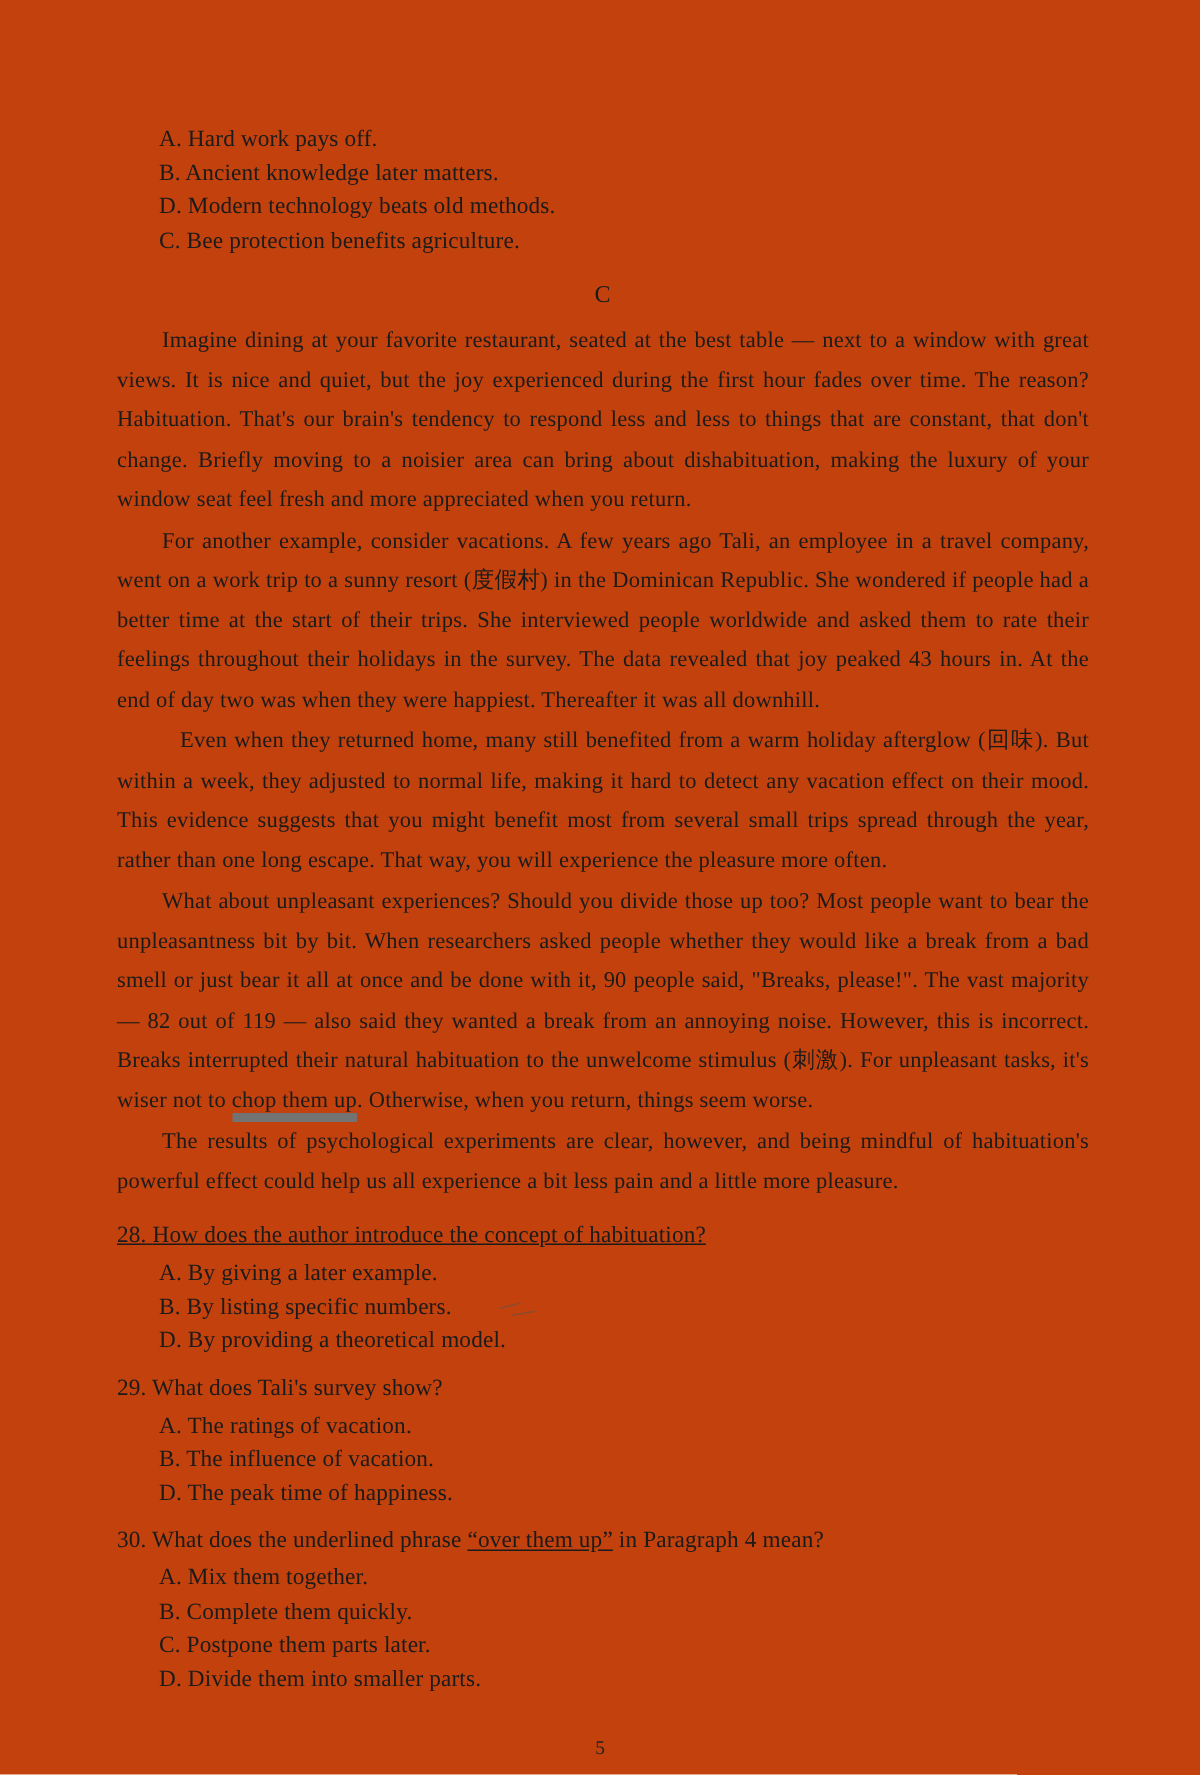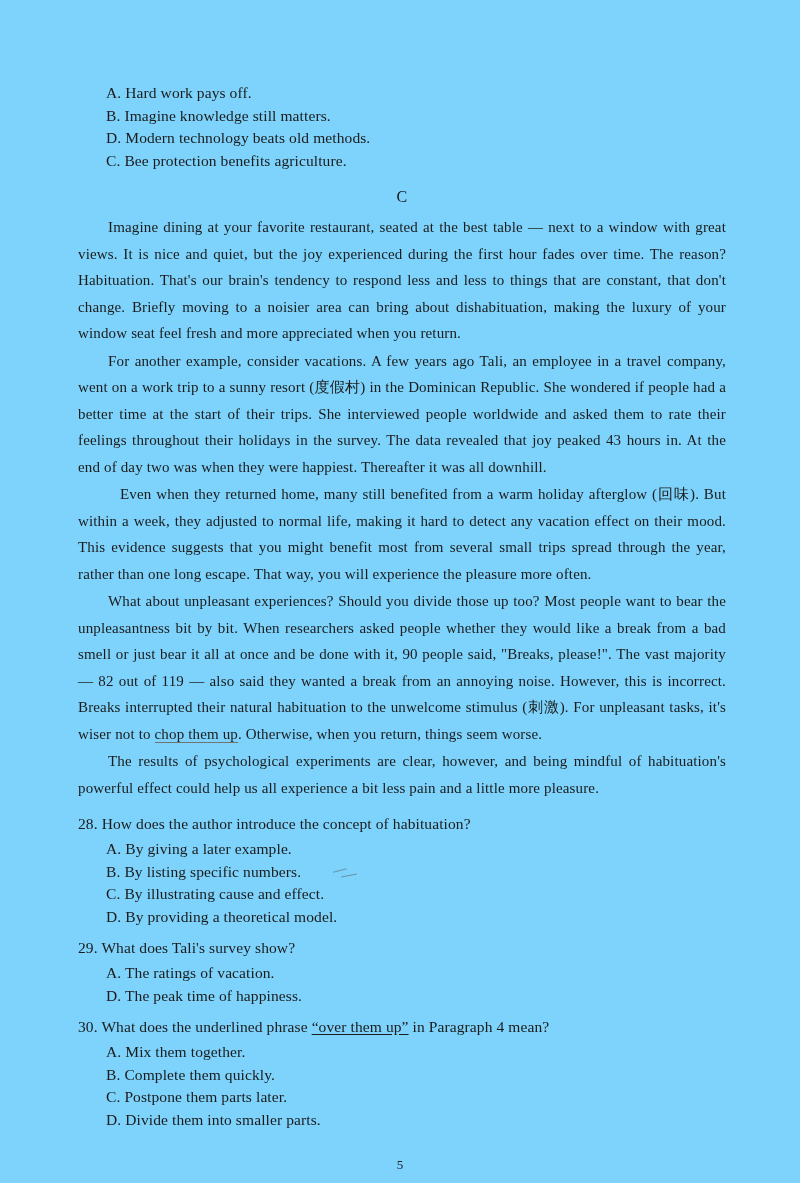--- a/index.html
+++ b/index.html
@@ -13,21 +13,21 @@
     position: relative;
     font-family: "Liberation Serif", serif;
     color: #1b1b1b;
     overflow: hidden;
   }
   .page {
     position: absolute;
     left: 0; top: 0;
     width: 800px;
     height: 1183px;
-    background: #7dd3fc;
+    background: #c2410c;
   }
   .content {
     position: absolute;
     left: 78px;
     top: 82px;
     width: 648px;
   }
   .opt {
     font-size: 15.5px;
     line-height: 22.5px;
@@ -54,27 +54,28 @@
     text-indent: 42px;
   }
   .q {
     font-size: 15.5px;
     line-height: 25px;
     margin: 7px 0 2px 0;
     letter-spacing: 0.1px;
   }
   .q-first {
     margin-top: 10px;
+    text-decoration: underline;
   }
   .u {
     text-decoration: underline;
     text-underline-offset: 2px;
   }
   .squiggle {
-    border-bottom: 1px solid #737373;
+    border-bottom: 6px solid #737373;
     padding-bottom: 0px;
   }
   .pagenum {
     position: absolute;
     left: 0;
     right: 0;
     top: 1157px;
     text-align: center;
     font-size: 13px;
     color: #222;
@@ -96,51 +97,51 @@
   .smudge:after { left: 8px; top: 7px; width: 16px; height: 1px; transform: rotate(-10deg); }
   .q-list { margin: 0; padding: 0; }
 </style>
 </head>
 <body>
 
 <div class="page">
   <div class="content">
 
     <div class="opt">A. Hard work pays off.</div>
-    <div class="opt">B. Imagine knowledge still matters.</div>
+    <div class="opt">B. Ancient knowledge later matters.</div>
     <div class="opt">D. Modern technology beats old methods.</div>
     <div class="opt">C. Bee protection benefits agriculture.</div>
 
     <div class="section-letter">C</div>
 
     <p class="para">Imagine dining at your favorite restaurant, seated at the best table — next to a window with great views. It is nice and quiet, but the joy experienced during the first hour fades over time. The reason? Habituation. That's our brain's tendency to respond less and less to things that are constant, that don't change. Briefly moving to a noisier area can bring about dishabituation, making the luxury of your window seat feel fresh and more appreciated when you return.</p>
     <p class="para">For another example, consider vacations. A few years ago Tali, an employee in a travel company, went on a work trip to a sunny resort (度假村) in the Dominican Republic. She wondered if people had a better time at the start of their trips. She interviewed people worldwide and asked them to rate their feelings throughout their holidays in the survey. The data revealed that joy peaked 43 hours in. At the end of day two was when they were happiest. Thereafter it was all downhill.</p>
     <p class="para indent-wide">Even when they returned home, many still benefited from a warm holiday afterglow (回味). But within a week, they adjusted to normal life, making it hard to detect any vacation effect on their mood. This evidence suggests that you might benefit most from several small trips spread through the year, rather than one long escape. That way, you will experience the pleasure more often.</p>
     <p class="para">What about unpleasant experiences? Should you divide those up too? Most people want to bear the unpleasantness bit by bit. When researchers asked people whether they would like a break from a bad smell or just bear it all at once and be done with it, 90 people said, "Breaks, please!". The vast majority — 82 out of 119 — also said they wanted a break from an annoying noise. However, this is incorrect. Breaks interrupted their natural habituation to the unwelcome stimulus (刺激). For unpleasant tasks, it's wiser not to <span class="squiggle">chop them up</span>. Otherwise, when you return, things seem worse.</p>
     <p class="para">The results of psychological experiments are clear, however, and being mindful of habituation's powerful effect could help us all experience a bit less pain and a little more pleasure.</p>
 
     <div class="q-list">
 
       <div>
         <div class="q q-first">
           <span>28.</span>
           <span>How does the author introduce the concept of habituation?</span>
         </div>
         <div class="opt">A. By giving a later example.</div>
         <div class="opt">B. By listing specific numbers.</div>
-        <div class="opt">C. By illustrating cause and effect.</div>
         <div class="opt">D. By providing a theoretical model.</div>
       </div>
 
       <div>
         <div class="q">
           <span>29.</span>
           <span>What does Tali's survey show?</span>
         </div>
         <div class="opt">A. The ratings of vacation.</div>
+        <div class="opt">B. The influence of vacation.</div>
         <div class="opt">D. The peak time of happiness.</div>
       </div>
 
       <div>
         <div class="q">
           <span>30.</span>
           <span>What does the underlined phrase <span class="u">“over them up”</span> in Paragraph 4 mean?</span>
         </div>
         <div class="opt">A. Mix them together.</div>
         <div class="opt">B. Complete them quickly.</div>

